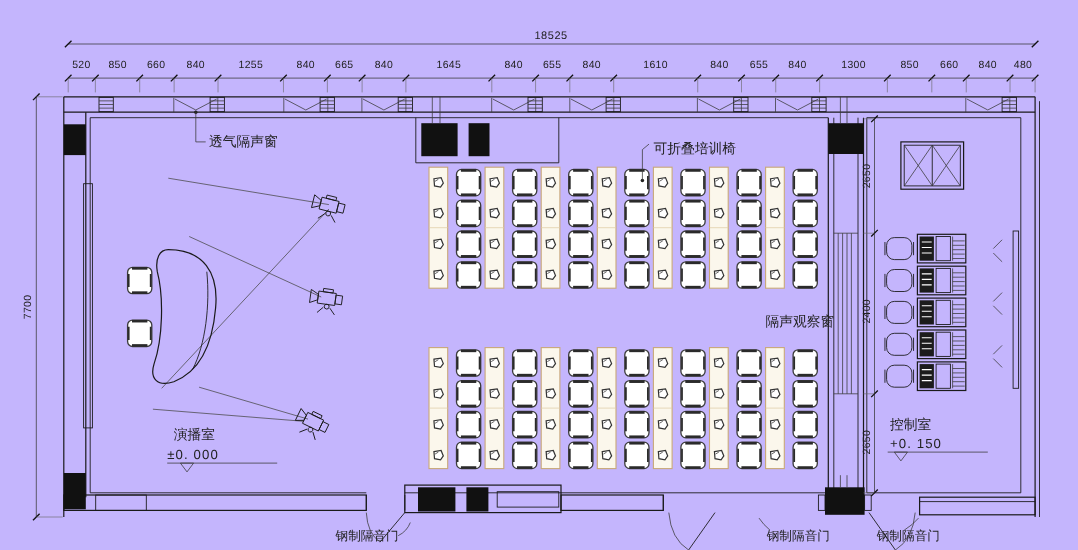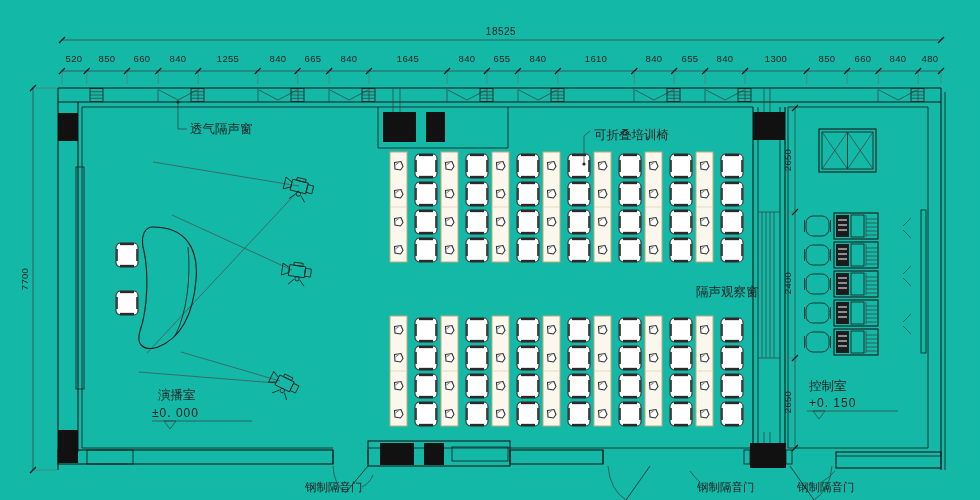--- a/index.html
+++ b/index.html
@@ -1,16 +1,16 @@
 <!DOCTYPE html>
 <html><head>
 <meta charset="utf-8">
 <style>
   html,body{margin:0;padding:0;background:#fff;}
-  .canvas{position:relative;width:980px;height:500px;background:#14b8a6;overflow:hidden;
+  .canvas{position:relative;width:980px;height:500px;background:#c4b5fd;overflow:hidden;
           font-family:"Liberation Sans","DejaVu Sans",sans-serif;}
   svg text{fill:#222;}
   .dim{font-size:9.5px;letter-spacing:.3px;}
   .dimtotal{font-size:10px;letter-spacing:.5px;}
   .lbl{font-size:12.5px;}
   .lbl-sm{font-size:11.5px;}
   .lvl{font-size:12px;letter-spacing:1px;}
   .ln{stroke:#1a1a1a;stroke-width:1.1;fill:none;}
   .ln2{stroke:#1a1a1a;stroke-width:0.8;fill:none;}
   .thin{stroke:#3a3a3a;stroke-width:0.7;fill:none;}

